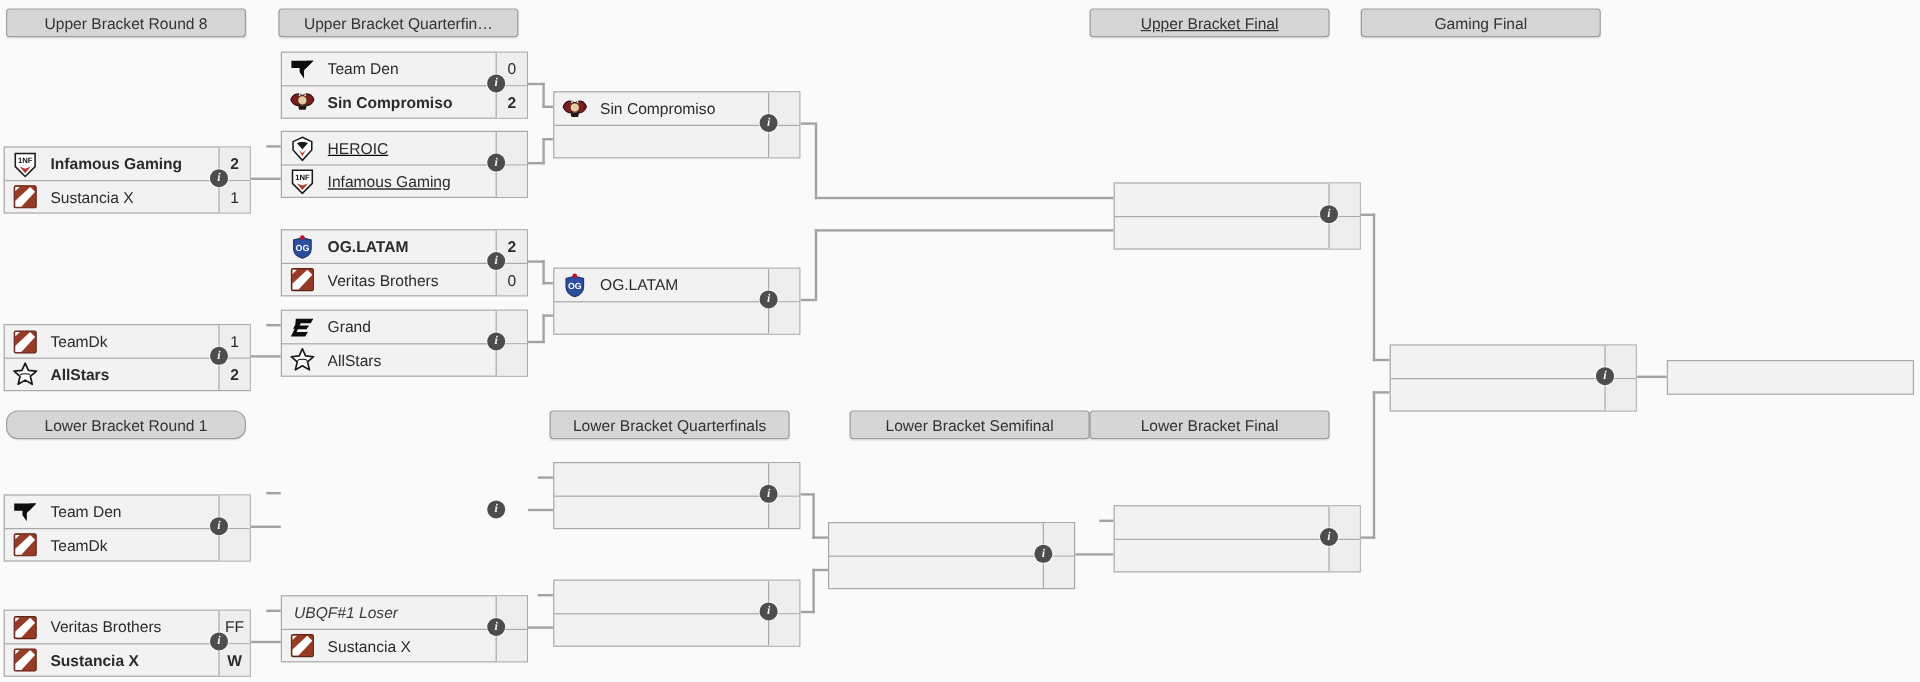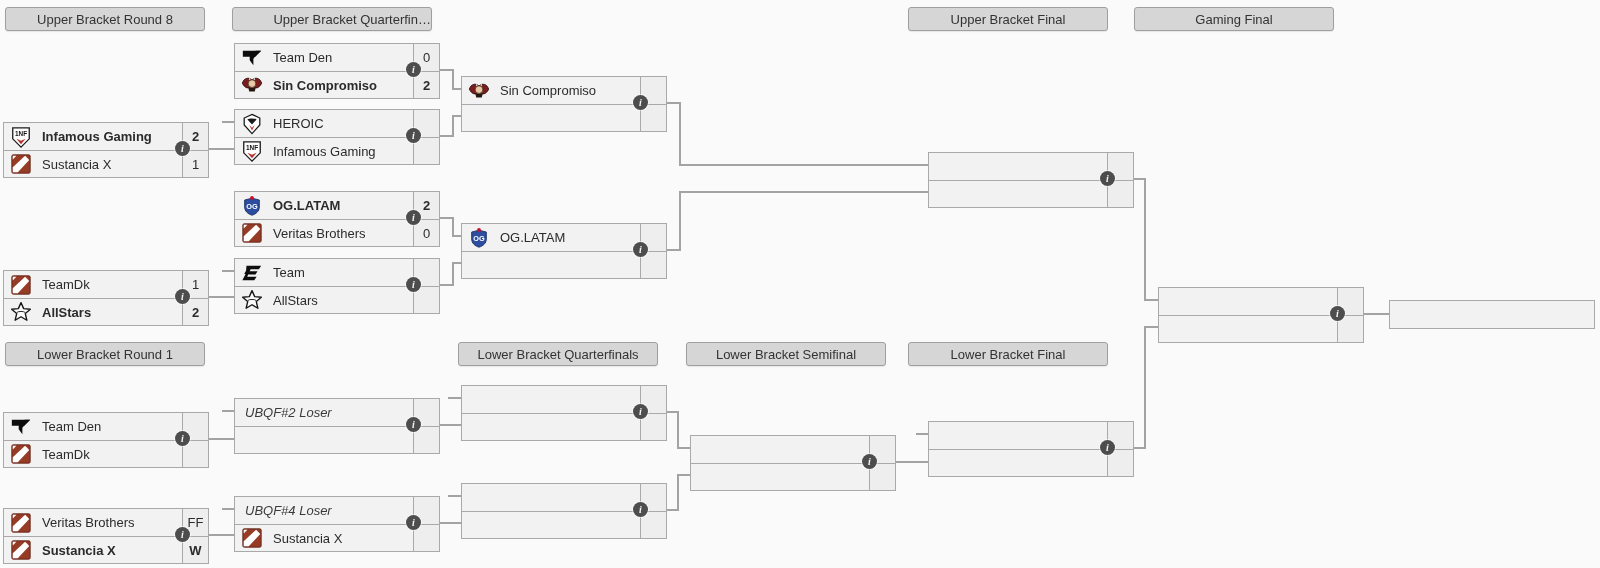--- a/index.html
+++ b/index.html
@@ -28,26 +28,26 @@
         color:#f5f5f5;font-size:10px;font-weight:bold;font-family:"Liberation Serif",serif;
         font-style:italic;text-align:center;line-height:15px;z-index:5;
         box-shadow:0 0 0 1px rgba(255,255,255,.5);}
   .ln{position:absolute;background:#a3a3a3;}
 </style>
 </head>
 <body>
 
 <div id="stage">
     <div class="hdr" style="left: 5px; top: 7px;">Upper Bracket Round 8</div>
-    <div class="hdr" style="left: 232px; top: 7px; text-align: right;">Upper Bracket Quarterfin…</div>
-    <div class="hdr" style="left: 908px; top: 7px;">Upper Bracket Final</div>
+    <div class="hdr" style="left: 232px; top: 7px;">Upper Bracket Quarterfin…</div>
+    <div class="hdr" style="left: 908px; top: 7px; text-decoration: underline;">Upper Bracket Final</div>
     <div class="hdr" style="left: 1134px; top: 7px;">Gaming Final</div>
-    <div class="hdr" style="left: 5px; top: 342px;">Lower Bracket Round 1</div>
+    <div class="hdr" style="left: 5px; top: 342px; border-radius: 10px;">Lower Bracket Round 1</div>
     <div class="hdr" style="left: 458px; top: 342px;">Lower Bracket Quarterfinals</div>
-    <div class="hdr" style="left: 686px; top: 342px;">Lower Bracket Semifinal</div>
+    <div class="hdr" style="left: 708px; top: 342px;">Lower Bracket Semifinal</div>
     <div class="hdr" style="left: 908px; top: 342px;">Lower Bracket Final</div>
     <div class="ln" style="left: 209px; top: 148px; width: 25px; height: 2px;"></div>
     <div class="ln" style="left: 222px; top: 121px; width: 12px; height: 2px;"></div>
     <div class="ln" style="left: 209px; top: 296px; width: 25px; height: 2px;"></div>
     <div class="ln" style="left: 222px; top: 270px; width: 12px; height: 2px;"></div>
     <div class="ln" style="left: 440px; top: 69px; width: 14px; height: 2px;"></div>
     <div class="ln" style="left: 452px; top: 69px; width: 2px; height: 21px;"></div>
     <div class="ln" style="left: 452px; top: 88px; width: 9px; height: 2px;"></div>
     <div class="ln" style="left: 440px; top: 135px; width: 14px; height: 2px;"></div>
     <div class="ln" style="left: 452px; top: 115px; width: 2px; height: 22px;"></div>
@@ -155,21 +155,21 @@
             <path d="M8.5 6.5 L9.5 3.5 L10.5 6 Z" fill="#f2f2f2"></path>
             <path d="M15.5 6.5 L14.5 3.5 L13.5 6 Z" fill="#f2f2f2"></path>
             <path d="M8 15 H16 L15 19 H9 Z" fill="#26160f"></path>
           </svg>
         </span>
         <span class="tname win">Sin Compromiso</span>
         <span class="score win">2</span>
       </div>
     </div>
     <div class="info" style="left: 406px; top: 62px;">i</div>
-    <div class="match" style="left: 234px; top: 109px;">
+    <div class="match" style="left: 234px; top: 109px; text-decoration: underline;">
       <div class="slot">
         <span class="logo">
           <svg width="22" height="22" viewBox="0 0 24 24">
             <path d="M12 1.5 L20.5 5.5 V13 L12 22.5 L3.5 13 V5.5 Z" fill="#fdfdfd" stroke="#1a1a1a" stroke-width="1.4"></path>
             <path d="M7 7 C9 5.5 15 5.5 17 7 L12 12.5 Z" fill="#1a1a1a"></path>
             <path d="M9 13 L12 16 L15 13 L12 19 Z" fill="#c0392b"></path>
           </svg>
         </span>
         <span class="tname">HEROIC</span>
         <span class="score"></span>
@@ -212,21 +212,21 @@
       </div>
     </div>
     <div class="info" style="left: 406px; top: 210px;">i</div>
     <div class="match" style="left: 234px; top: 258px;">
       <div class="slot">
         <span class="logo">
           <svg width="22" height="22" viewBox="0 0 24 24">
             <path d="M6 4 H22 L19.5 8 H10.5 L9.5 10 H18 L15.8 13.5 H7.8 L6.8 16 H17 L14.5 20 H1.5 L5 13 H3.5 L5.5 9.5 Z" fill="#0d0d0d"></path>
           </svg>
         </span>
-        <span class="tname">Team</span>
+        <span class="tname">Grand</span>
         <span class="score"></span>
       </div>
       <div class="slot">
         <span class="logo">
           <svg width="22" height="22" viewBox="0 0 24 24">
             <path d="M12 1.8 L14.9 8.3 L22.2 9 L16.7 13.7 L18.4 21 L12 17.2 L5.6 21 L7.3 13.7 L1.8 9 L9.1 8.3 Z" fill="#fbfbfb" stroke="#171717" stroke-width="1.5" stroke-linejoin="round"></path>
             <path d="M7.5 12.5 C9 11 15 11 16.5 12.5" fill="none" stroke="#171717" stroke-width="1"></path>
           </svg>
         </span>
         <span class="tname">AllStars</span>
@@ -333,33 +333,24 @@
             <rect x="2" y="2" width="20" height="20" rx="1.5" fill="#963b26" stroke="#5f2318" stroke-width="1"></rect>
             <path d="M16.5 3 L21 7.5 L8.5 21 L3 21 L3 15.5 Z" fill="#fff"></path>
             <path d="M3 3 L7 3 L3 7 Z" fill="#fff"></path>
           </svg>
         </span>
         <span class="tname win">Sustancia X</span>
         <span class="score win">W</span>
       </div>
     </div>
     <div class="info" style="left: 175px; top: 527px;">i</div>
-    <div class="match" style="left: 234px; top: 398px;">
-      <div class="slot">
-        <span class="tname it noicon">UBQF#2 Loser</span>
-        <span class="score"></span>
-      </div>
-      <div class="slot">
-        <span class="score"></span>
-      </div>
-    </div>
     <div class="info" style="left: 406px; top: 417px;">i</div>
     <div class="match" style="left: 234px; top: 496px;">
       <div class="slot">
-        <span class="tname it noicon">UBQF#4 Loser</span>
+        <span class="tname it noicon">UBQF#1 Loser</span>
         <span class="score"></span>
       </div>
       <div class="slot">
         <span class="logo">
           <svg width="22" height="22" viewBox="0 0 24 24">
             <rect x="2" y="2" width="20" height="20" rx="1.5" fill="#963b26" stroke="#5f2318" stroke-width="1"></rect>
             <path d="M16.5 3 L21 7.5 L8.5 21 L3 21 L3 15.5 Z" fill="#fff"></path>
             <path d="M3 3 L7 3 L3 7 Z" fill="#fff"></path>
           </svg>
         </span>

